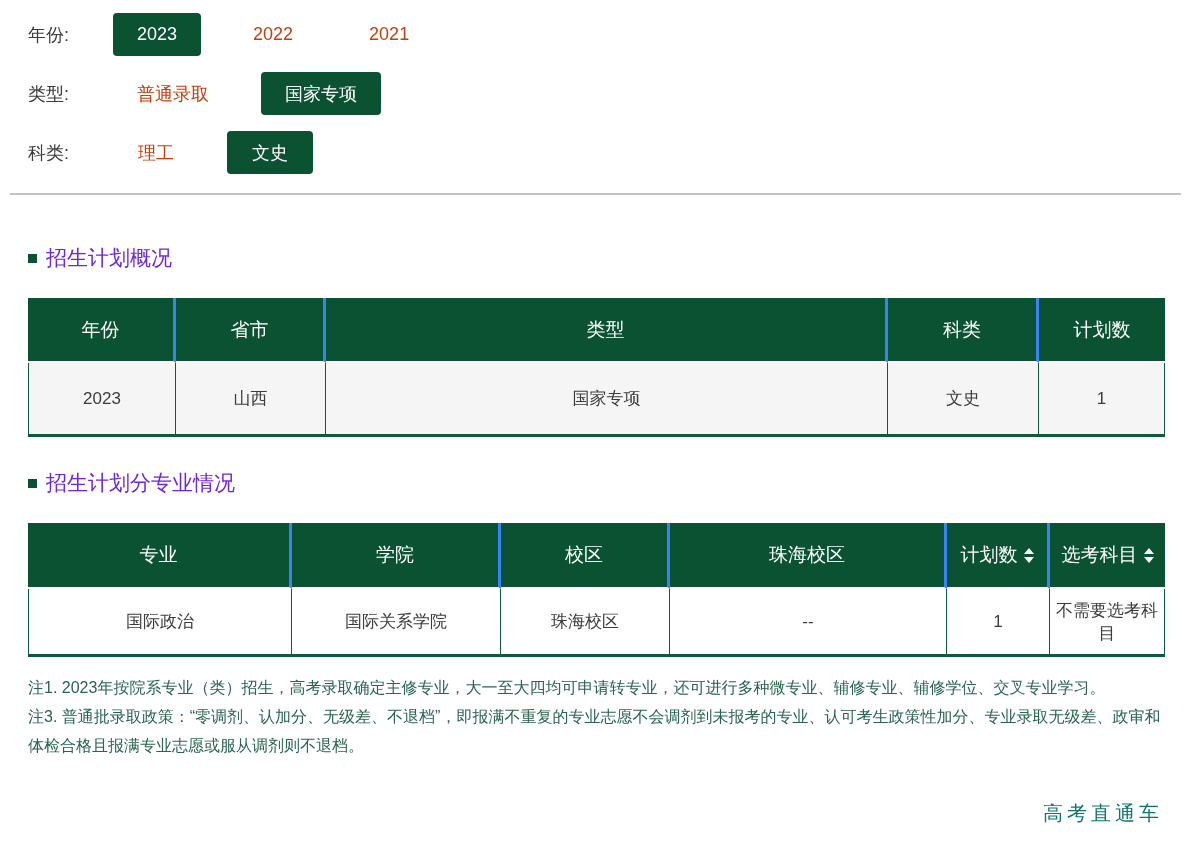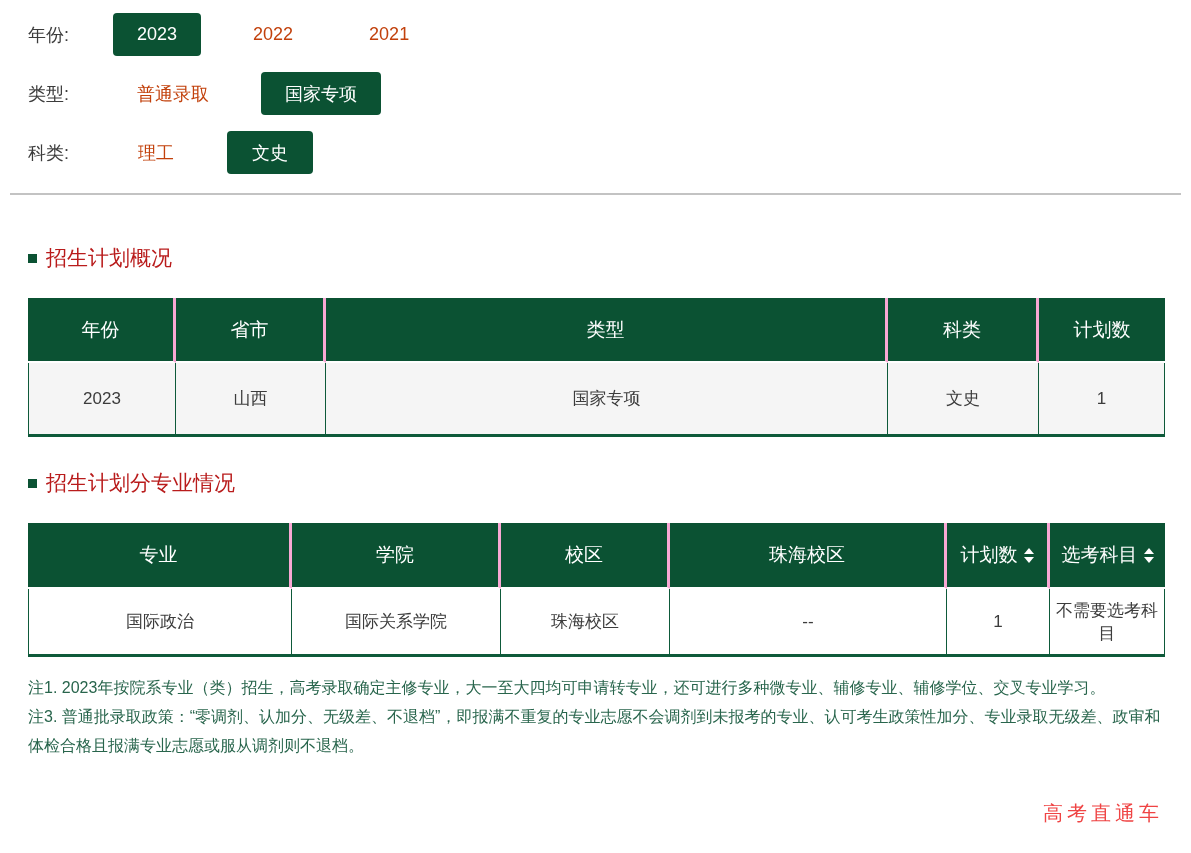--- a/index.html
+++ b/index.html
@@ -23,28 +23,28 @@
     font-size: 18px; color: #c2410c; background: transparent;
     border: none; border-radius: 4px; cursor: pointer;
   }
   .filter-opt.selected { background: #0b5233; color: #ffffff; }
 
   .divider { border: none; border-top: 2px solid #c3c3c3; margin: 19px 10px 0 -18px; width: 1171px; }
 
   
   .section-title { display: flex; align-items: center; margin-top: 49px; }
   .section-title .bullet { width: 9px; height: 9px; background: #0b5233; margin-right: 9px; flex: 0 0 9px; }
-  .section-title .title-text { font-size: 21px; color: #b91c1c; }
+  .section-title .title-text { font-size: 21px; color: #6d28d9; }
 
   
   table { border-collapse: separate; border-spacing: 0; width: 1137px; margin-top: 26px; table-layout: fixed; }
   th {
     background: #0b5233; color: #ffffff; font-weight: normal;
     font-size: 19px; text-align: center; vertical-align: middle;
-    border-right: 3px solid #f9a8d4; border-bottom: 2px solid #ffffff;
+    border-right: 3px solid #3b82f6; border-bottom: 2px solid #ffffff;
   }
   th:last-child { border-right: none; }
   .t1 th { height: 65px; }
   .t1 td { height: 73px; background: #f5f5f5; }
   .t2 th { height: 66px; }
   .t2 td { height: 67px; background: #ffffff; }
   td {
     font-size: 17px; color: #3c3c3c; text-align: center; vertical-align: middle;
     border-right: 1px solid #0e5a3a; border-bottom: 1px solid #0e5a3a;
   }
@@ -58,21 +58,21 @@
   .sort-caret .down { width: 0; height: 0; border-left: 5px solid transparent; border-right: 5px solid transparent; border-top: 6px solid #ffffff; }
   .th-flex { display: inline-flex; align-items: center; justify-content: center; }
 
   
   .notes { margin-top: 16px; width: 1140px; }
   .notes p { font-size: 16px; line-height: 29px; color: #28654c; }
 
   
   .watermark {
     position: absolute; right: 28px; bottom: 26px;
-    font-size: 20px; color: #ef4444; letter-spacing: 4px;
+    font-size: 20px; color: #0f766e; letter-spacing: 4px;
   }
 </style>
 </head>
 <body>
 
 <div class="page">
 
   <div class="filter-row">
     <span class="filter-label">年份:</span>
     <div class="filter-options">

